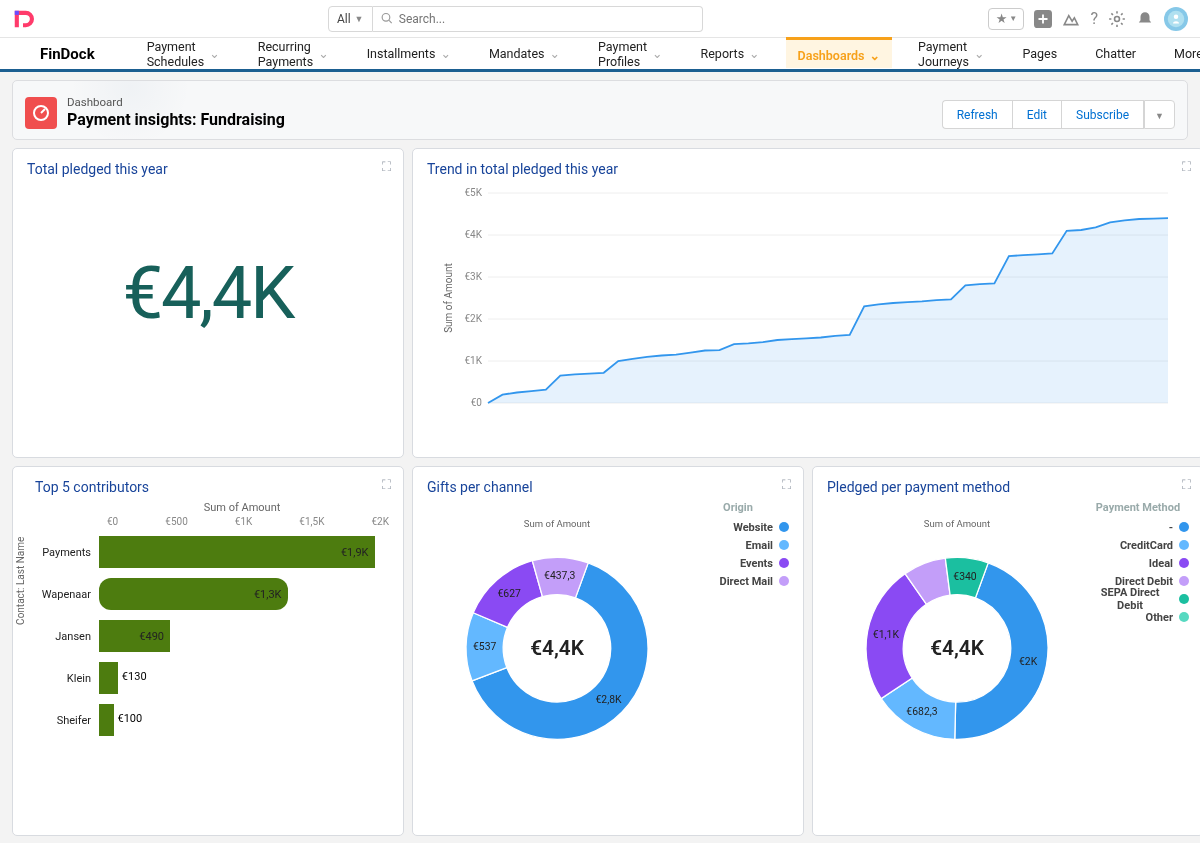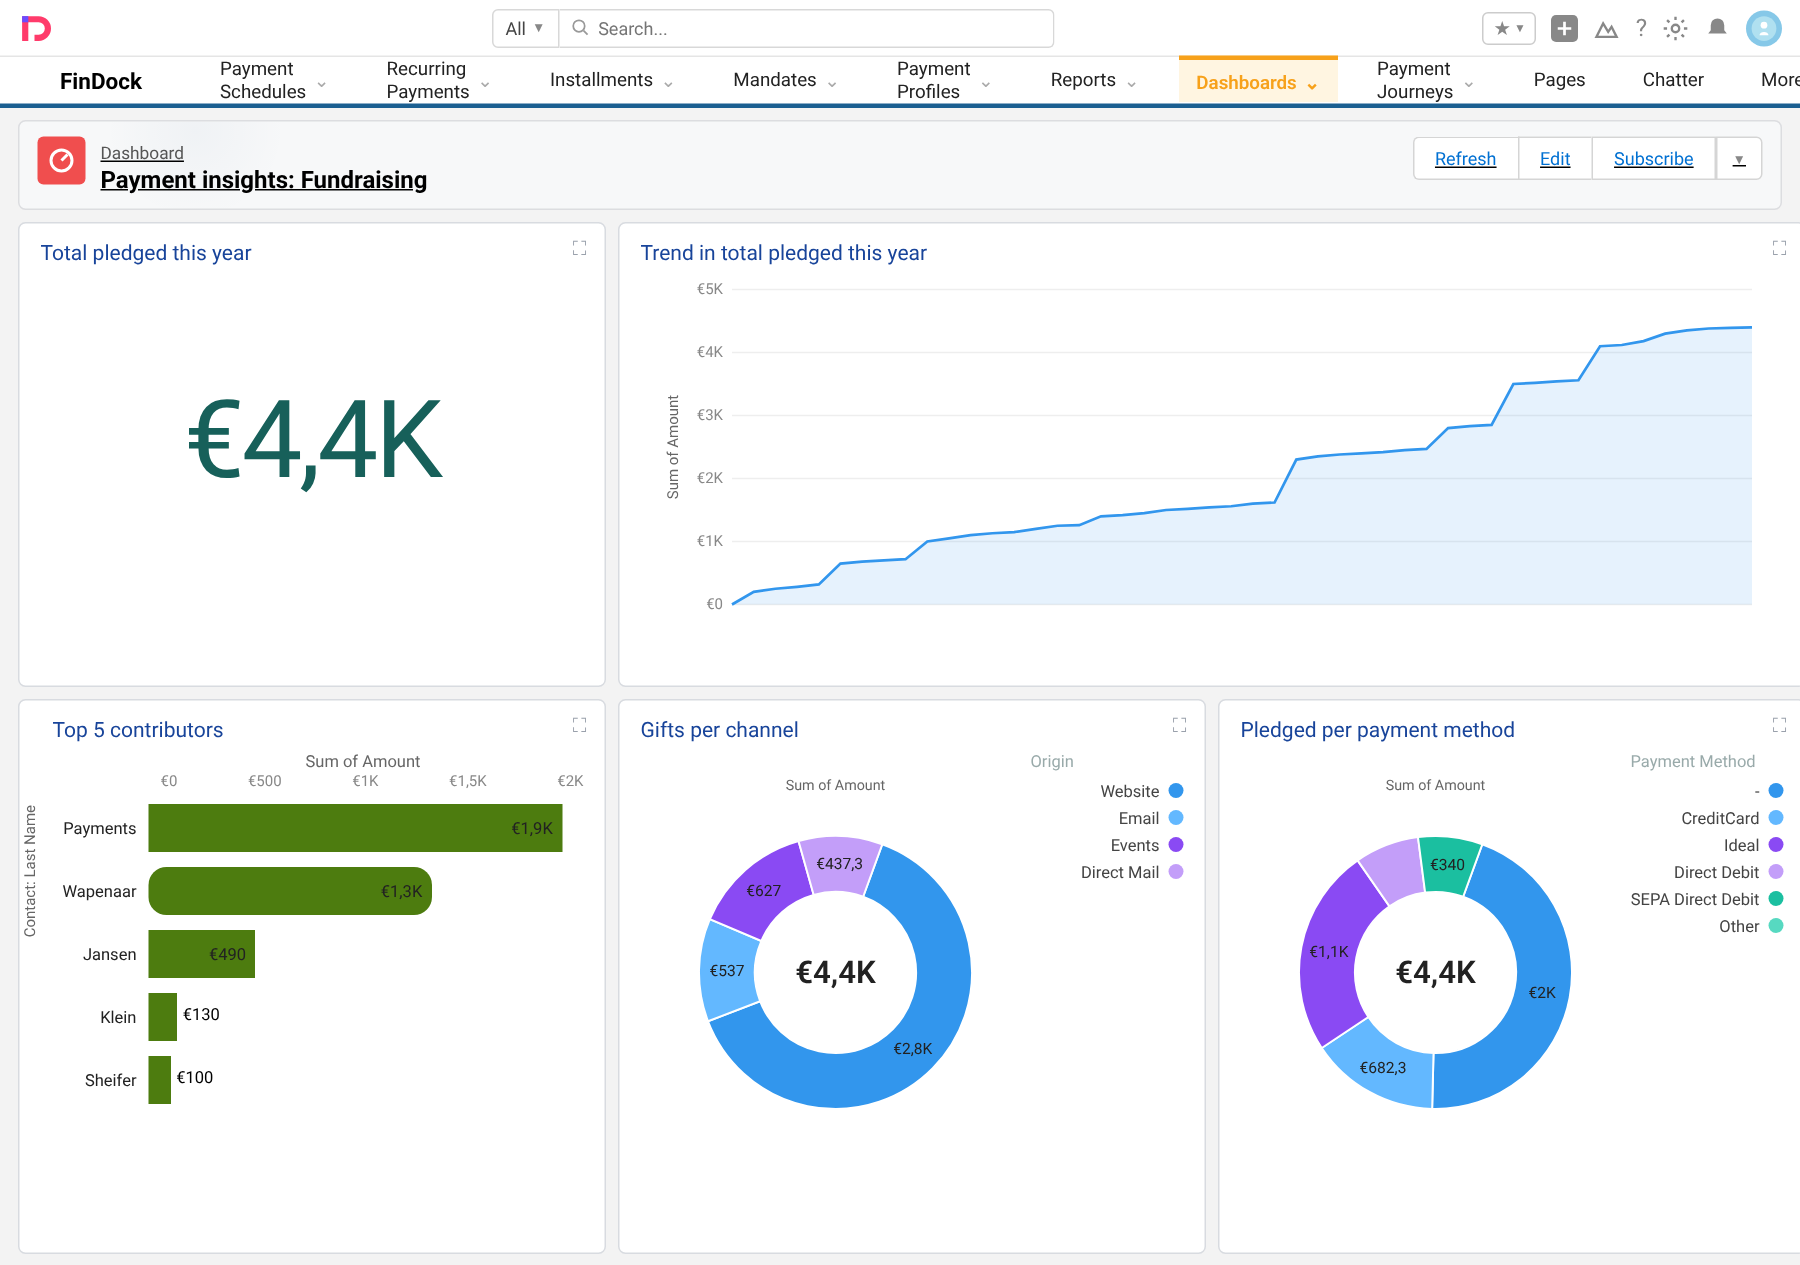--- a/index.html
+++ b/index.html
@@ -23,21 +23,21 @@
 .waffle { width: 18px; height: 18px; color: #555; margin-right: 14px; }
 .appname { font-weight: 700; font-size: 15px; margin-right: 26px; }
 .nav-item { display: flex; align-items: center; height: 100%; padding: 0 12px; font-size: 12.5px; color: #222; cursor: pointer; }
 .nav-item.active { background: #fff5e1; border-top: 3px solid #f7a11a; margin-top:-3px; padding-top:3px; color:#f7a11a; font-weight:600; }
 .nav-item .chev { margin-left: 5px; color:#aaa; }
 .nav-item.active .chev { color:#f7a11a; }
 .nav-spacer { flex: 1; }
 .pen-icon { color:#888; font-size:14px; }
 
 
-.header-panel { margin: 8px 12px 8px 12px; background: #f7f8f9; border: 1px solid #dcdde0; border-radius: 5px; padding: 10px 12px; display: flex; align-items: flex-start; position:relative; background-image: radial-gradient(circle at 10% 10%, rgba(0,60,120,0.03) 1px, transparent 60px); text-decoration: underline; }
+.header-panel { margin: 8px 12px 8px 12px; background: #f7f8f9; border: 1px solid #dcdde0; border-radius: 5px; padding: 10px 12px; display: flex; align-items: flex-end; position:relative; background-image: radial-gradient(circle at 10% 10%, rgba(0,60,120,0.03) 1px, transparent 60px); }
 .hdr-icon { width: 32px; height: 32px; background: #f04e4e; border-radius: 4px; margin-right: 10px; display:flex; align-items:center; justify-content:center; }
 .hdr-txt small { font-size: 11.5px; color: #555; }
 .hdr-txt h1 { font-size: 16px; font-weight: 700; }
 .hdr-actions { margin-left: auto; display: flex; }
 .hdr-btn { background: #fff; border: 1px solid #d5d5d5; border-right:none; color: #0070d2; font-size: 12px; padding: 6px 14px; cursor:pointer; }
 .hdr-btn:first-child { border-radius: 4px 0 0 4px; }
 .hdr-btn-last { border: 1px solid #d5d5d5; border-radius: 0 4px 4px 0; background:#fff; padding: 6px 10px; color:#888; cursor:pointer;}
 .hdr-btn+.hdr-btn { }
 
 
@@ -59,21 +59,21 @@
 .y-rot { position:absolute; left:2px; top:55%; transform: rotate(-90deg) translateX(50%); transform-origin: left top; font-size:10px; color:#666; }
 
 .top5-axis { display:flex; margin-left:72px; justify-content:space-between; font-size:10px; color:#888; padding:2px 0 4px 0;}
 .top5-title { text-align:center; font-size:11px; color:#666; margin-top:4px; margin-left:60px;}
 
 
 .donut-wrap { display: flex; }
 .donut-svg { width: 260px; height: 260px; }
 .donut-center { font-size: 24px; font-weight: 600; fill: #222; text-anchor: middle; }
 .donut-sub { font-size: 11px; fill:#666; text-anchor: middle;}
-.legend { flex:1; font-size: 11px; color:#444; text-align:left; }
+.legend { flex:1; font-size: 11px; color:#444; text-align:center;font-weight:bold; }
 .legend-title { color:#9aa; font-size:11px; margin-bottom:4px;}
 .legend-row { display:flex; align-items:center; justify-content:flex-end; gap:6px; height:18px;}
 .legend-dot { width:10px; height:10px; border-radius:50%; display:inline-block;}
 .slice-label { font-size: 12px; fill:#222; text-anchor: middle; }
 
 svg text { user-select: none; }
 </style>
 </head>
 <body>
 

